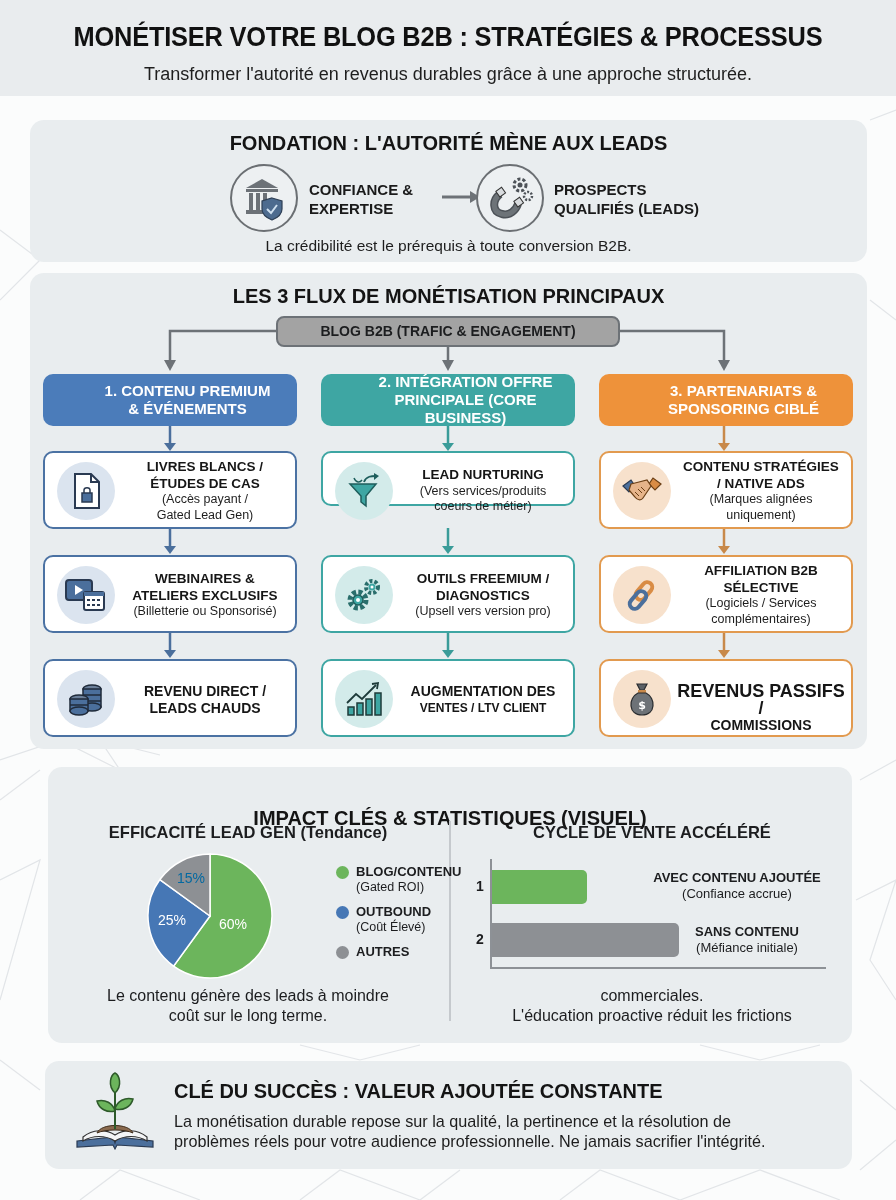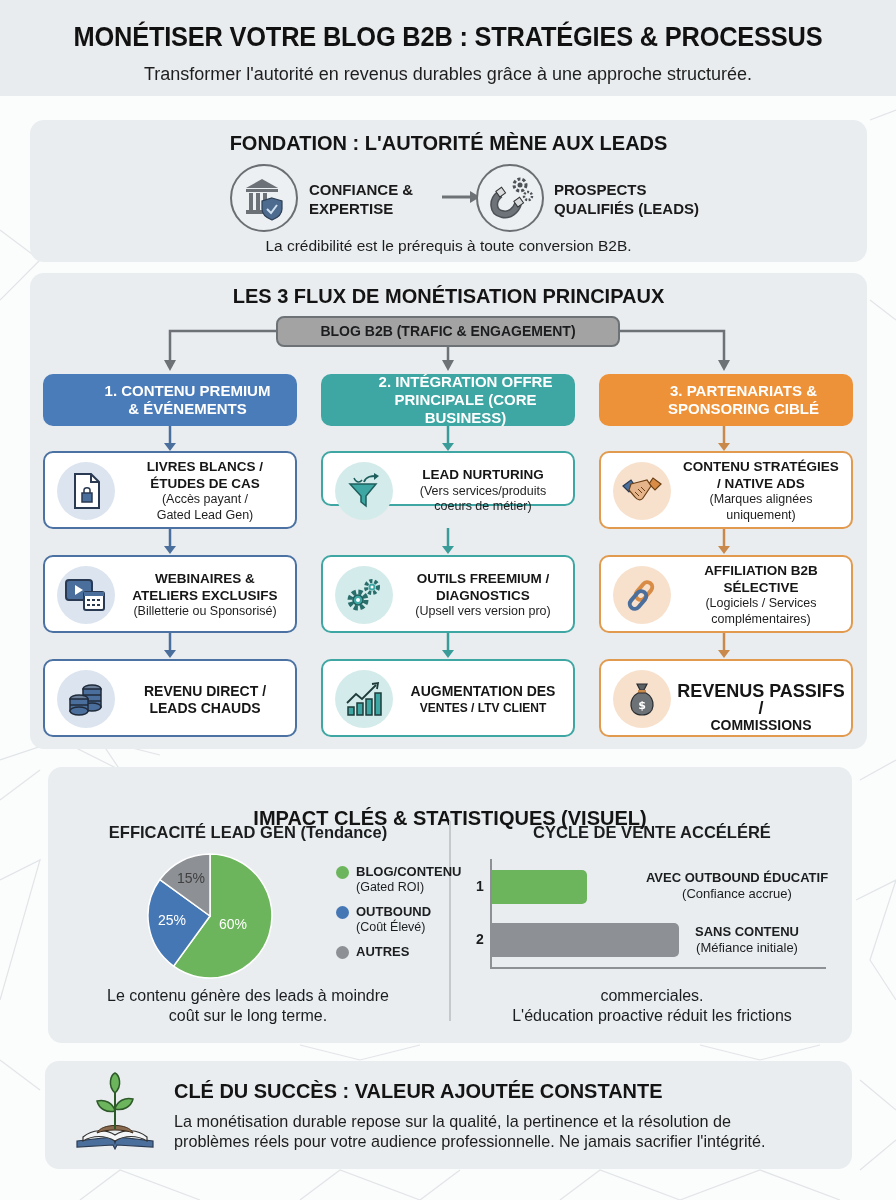--- a/index.html
+++ b/index.html
@@ -354,21 +354,21 @@
   <svg style="position:absolute;left:99px;top:86px;" width="126" height="126" viewBox="-63 -63 126 126">
 
     <path d="M0 0 L0 -62 A62 62 0 1 1 -36.44 50.16 Z" fill="#6cb55c" stroke="#fff" stroke-width="1.5"></path>
 
     <path d="M0 0 L-36.44 50.16 A62 62 0 0 1 -50.16 -36.44 Z" fill="#4677b5" stroke="#fff" stroke-width="1.5"></path>
 
     <path d="M0 0 L-50.16 -36.44 A62 62 0 0 1 0 -62 Z" fill="#8d9094" stroke="#fff" stroke-width="1.5"></path>
   </svg>
   <div style="position:absolute;left:171px;top:149px;color:#fff;font-size:14px;">60%</div>
   <div style="position:absolute;left:110px;top:145px;color:#fff;font-size:14px;">25%</div>
-  <div style="position:absolute;left:129px;top:103px;color:#404040;font-size:14px;">15%</div>
+  <div style="position:absolute;left:129px;top:103px;color:#0369a1;font-size:14px;">15%</div>
 
   <div class="legend-item" style="top:97px;">
     <span class="legend-dot" style="background:#6cb55c;"></span>
     <div class="legend-label"><b>BLOG/CONTENU</b><br><span>(Gated ROI)</span></div>
   </div>
   <div class="legend-item" style="top:137px;">
     <span class="legend-dot" style="background:#4677b5;"></span>
     <div class="legend-label"><b>OUTBOUND</b><br><span>(Coût Élevé)</span></div>
   </div>
   <div class="legend-item" style="top:177px;">
@@ -381,21 +381,21 @@
     <div>Le contenu génère des leads à moindre</div>
     <div>coût sur le long terme.</div>
   </div>
   <div style="position:absolute;left:442px;top:92px;width:2px;height:110px;background:#8d9196;"></div>
   <div style="position:absolute;left:442px;top:200px;width:336px;height:2px;background:#8d9196;"></div>
   <div style="position:absolute;left:428px;top:111px;font-weight:700;font-size:14px;">1</div>
   <div style="position:absolute;left:428px;top:164px;font-weight:700;font-size:14px;">2</div>
   <div style="position:absolute;left:444px;top:103px;width:95px;height:34px;background:#6cb55c;border-radius:0 5px 5px 0;"></div>
   <div style="position:absolute;left:444px;top:156px;width:187px;height:34px;background:#8d9094;border-radius:0 5px 5px 0;"></div>
   <div style="position:absolute;left:580px;top:103px;width:218px;text-align:center;font-size:13px;line-height:16px;">
-    <div style="font-weight:700;">AVEC OUTBOUND ÉDUCATIF</div>
+    <div style="font-weight:700;">AVEC CONTENU AJOUTÉE</div>
     <div>(Confiance accrue)</div>
   </div>
   <div style="position:absolute;left:634px;top:157px;width:130px;text-align:center;font-size:13px;line-height:16px;">
     <div style="font-weight:700;">SANS CONTENU</div>
     <div>(Méfiance initiale)</div>
   </div>
   <div style="position:absolute;left:404px;top:219px;width:400px;text-align:center;font-size:16px;line-height:20px;">
     <div>commerciales.</div>
     <div>L'éducation proactive réduit les frictions</div>
   </div>

